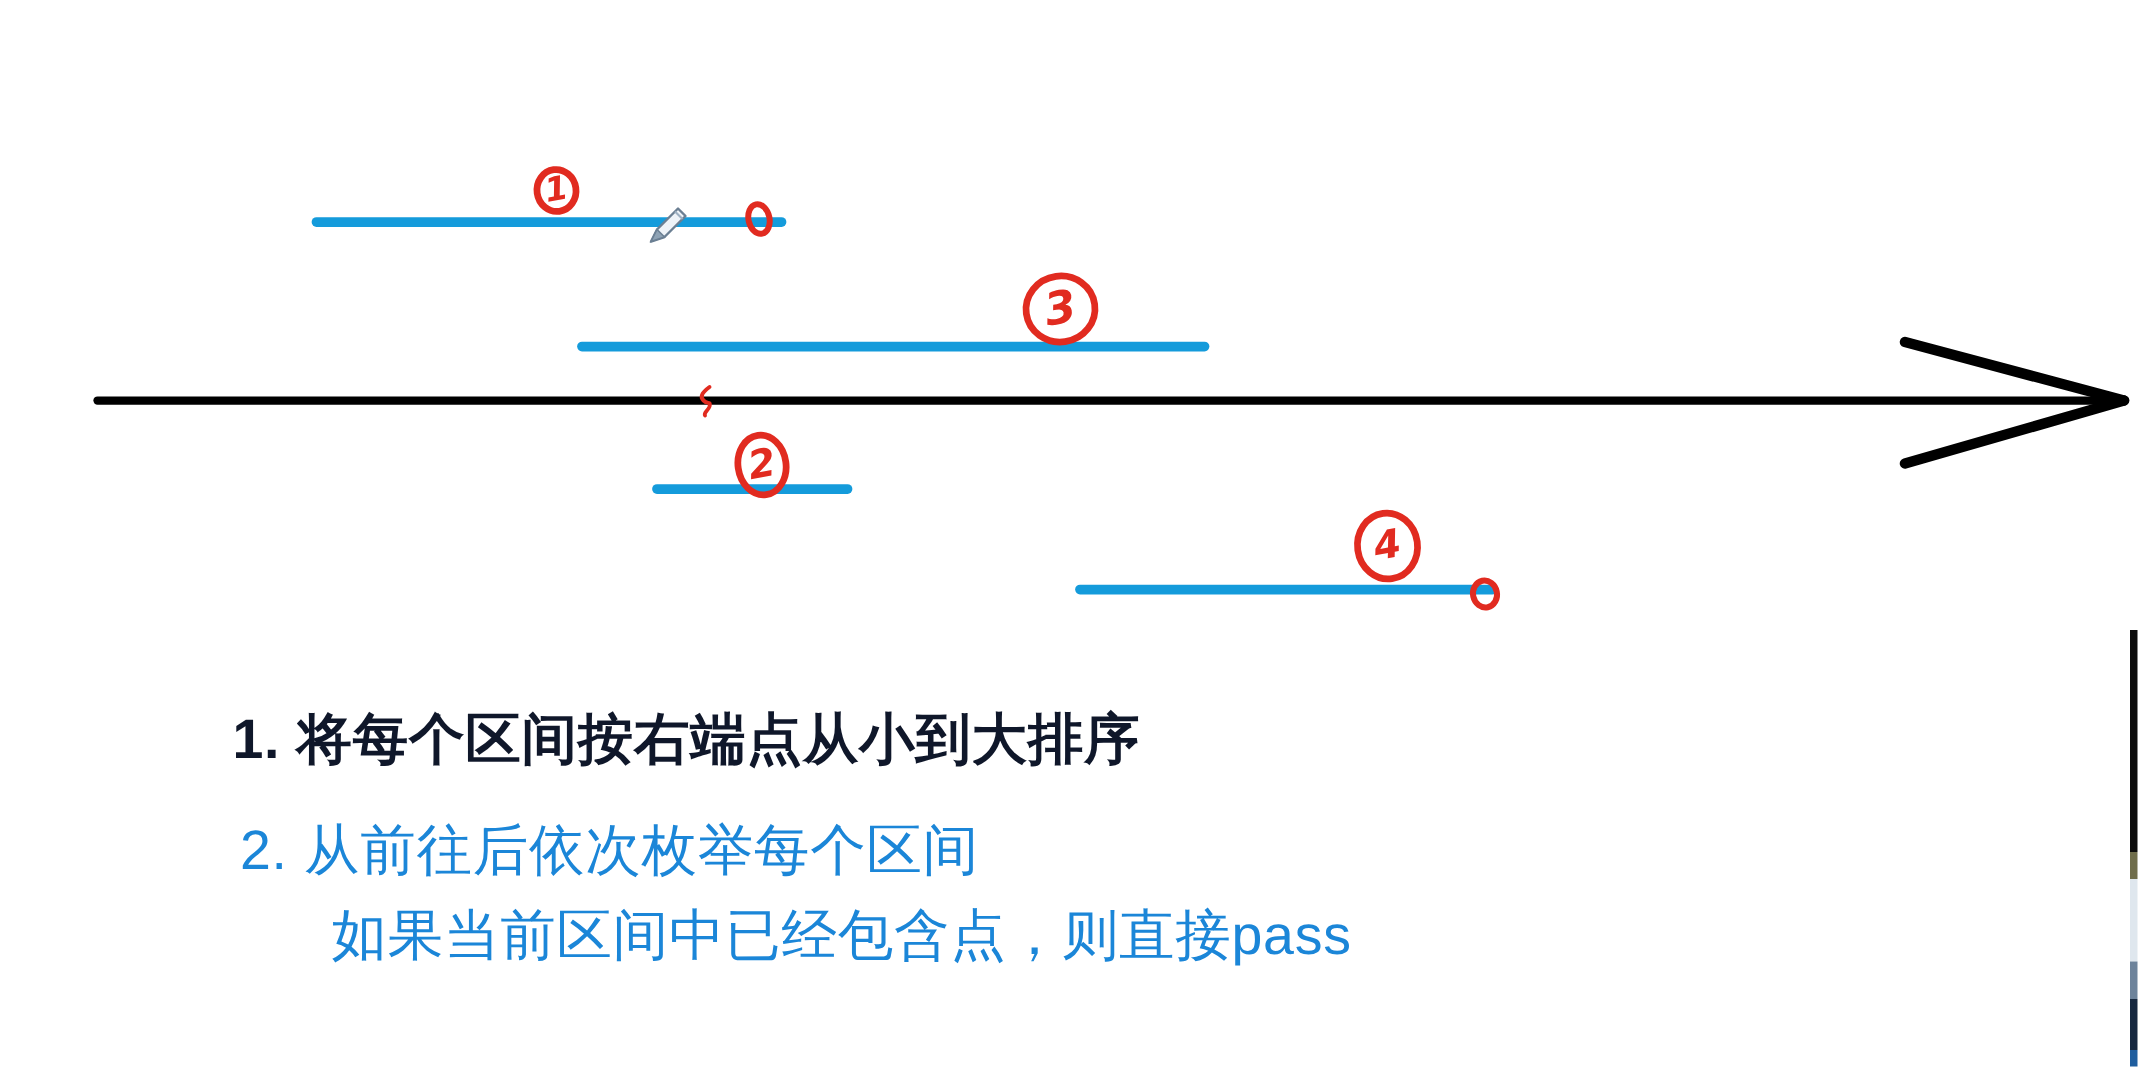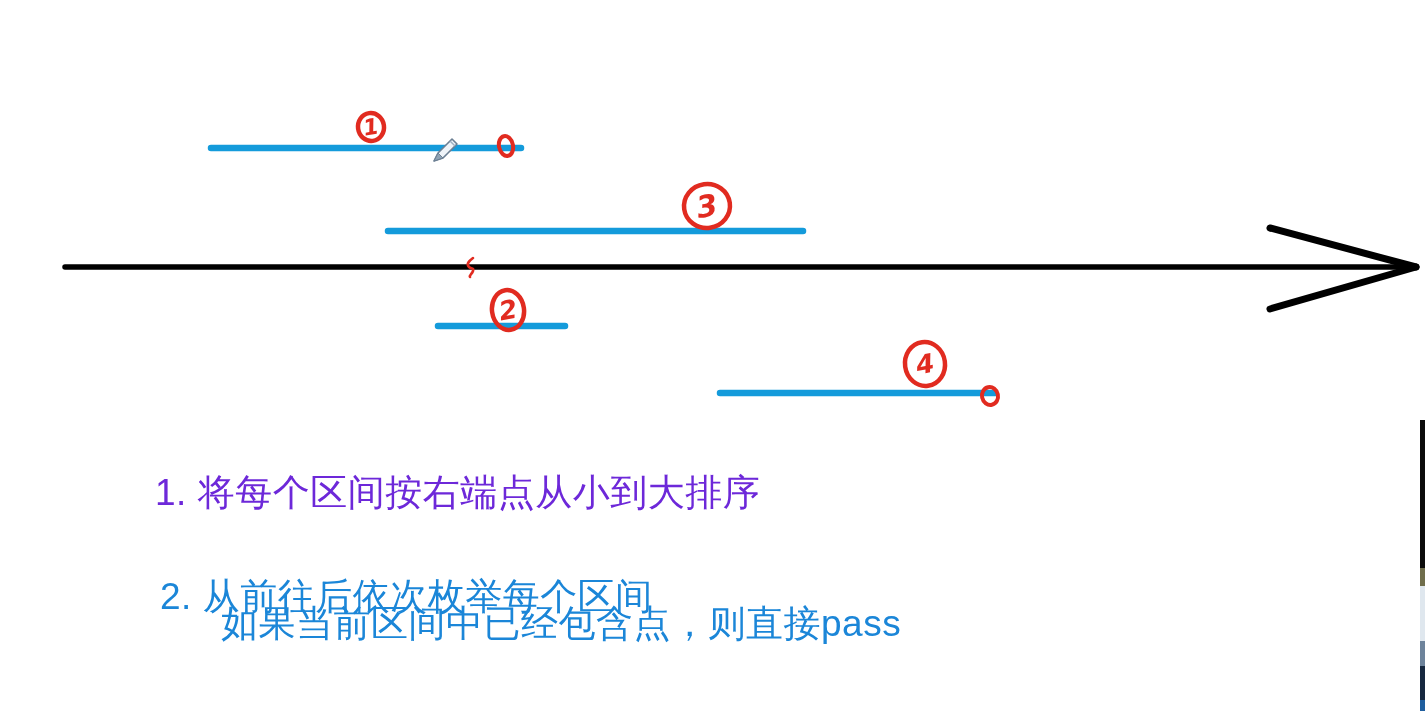--- a/index.html
+++ b/index.html
@@ -16,21 +16,21 @@
   }
   .note {
     position: absolute;
     font-size: 37px;
     line-height: 44px;
     letter-spacing: 0.5px;
     white-space: nowrap;
     font-family: "Liberation Sans", "DejaVu Sans", sans-serif;
   }
   #note-1 { left: 155px; top: 471px; }
-  #note-2 { left: 160px; top: 575px; }
+  #note-2 { left: 160px; top: 545px; }
   #note-3 { left: 221px; top: 602px; }
   #note-4 { left: 223px; top: 661px; }
   #edge-strip {
     position: absolute; top: 420px; left: 1420px; width: 5px; height: 291px;
     display: flex; flex-direction: column;
   }
   #edge-strip div { width: 100%; }
 </style>
 </head>
 <body>
@@ -56,21 +56,21 @@
       <text x="925" y="364" fill="#e12b20" font-size="26" font-style="italic" font-weight="bold" text-anchor="middle" dominant-baseline="central" font-family="&quot;DejaVu Sans&quot;, sans-serif" transform="rotate(-10 925 364)">4</text>
       <ellipse cx="990" cy="396" rx="8" ry="9" fill="none" stroke="#e12b20" stroke-width="4" transform="rotate(-12 990 396)"></ellipse>
       <path d="M 473 258 c -4 3 -7 6 -4 9 c 3 3 5 0 4 4 c -1 3 -4 4 -3 6" fill="none" stroke="#e12b20" stroke-width="2.6" stroke-linecap="round"></path>
       <g transform="translate(434 161)">
         <polygon points="0,0 4,-8 18,-22 23,-17 9,-3" fill="#eef3f8" stroke="#6b7f93" stroke-width="1.6" stroke-linejoin="round"></polygon>
         <polygon points="0,0 4,-8 9,-3" fill="#8fa3b5" stroke="#6b7f93" stroke-width="1"></polygon>
         <line x1="16" y1="-20" x2="21" y2="-15" stroke="#9db0c2" stroke-width="1.4"></line>
       </g>
     </svg>
 
-  <div class="note" id="note-1" style="color: #6d28d9;">1. 将每个区间按右端点从小到大排序</div>
+  <div class="note" id="note-1" style="color: #0f172a; font-weight: bold;">1. 将每个区间按右端点从小到大排序</div>
   <div class="note" id="note-2" style="color: rgb(27, 134, 216);">2. 从前往后依次枚举每个区间</div>
   <div class="note" id="note-3" style="color: rgb(27, 134, 216);">如果当前区间中已经包含点，则直接pass</div>
 
   <div id="edge-strip">
       <div style="height: 148px; background: rgb(11, 11, 11);"></div>
       <div style="height: 18px; background: rgb(111, 109, 75);"></div>
       <div style="height: 55px; background: rgb(223, 231, 238);"></div>
       <div style="height: 25px; background: rgb(109, 131, 155);"></div>
       <div style="height: 34px; background: rgb(22, 40, 63);"></div>
       <div style="height: 11px; background: rgb(31, 94, 158);"></div>

